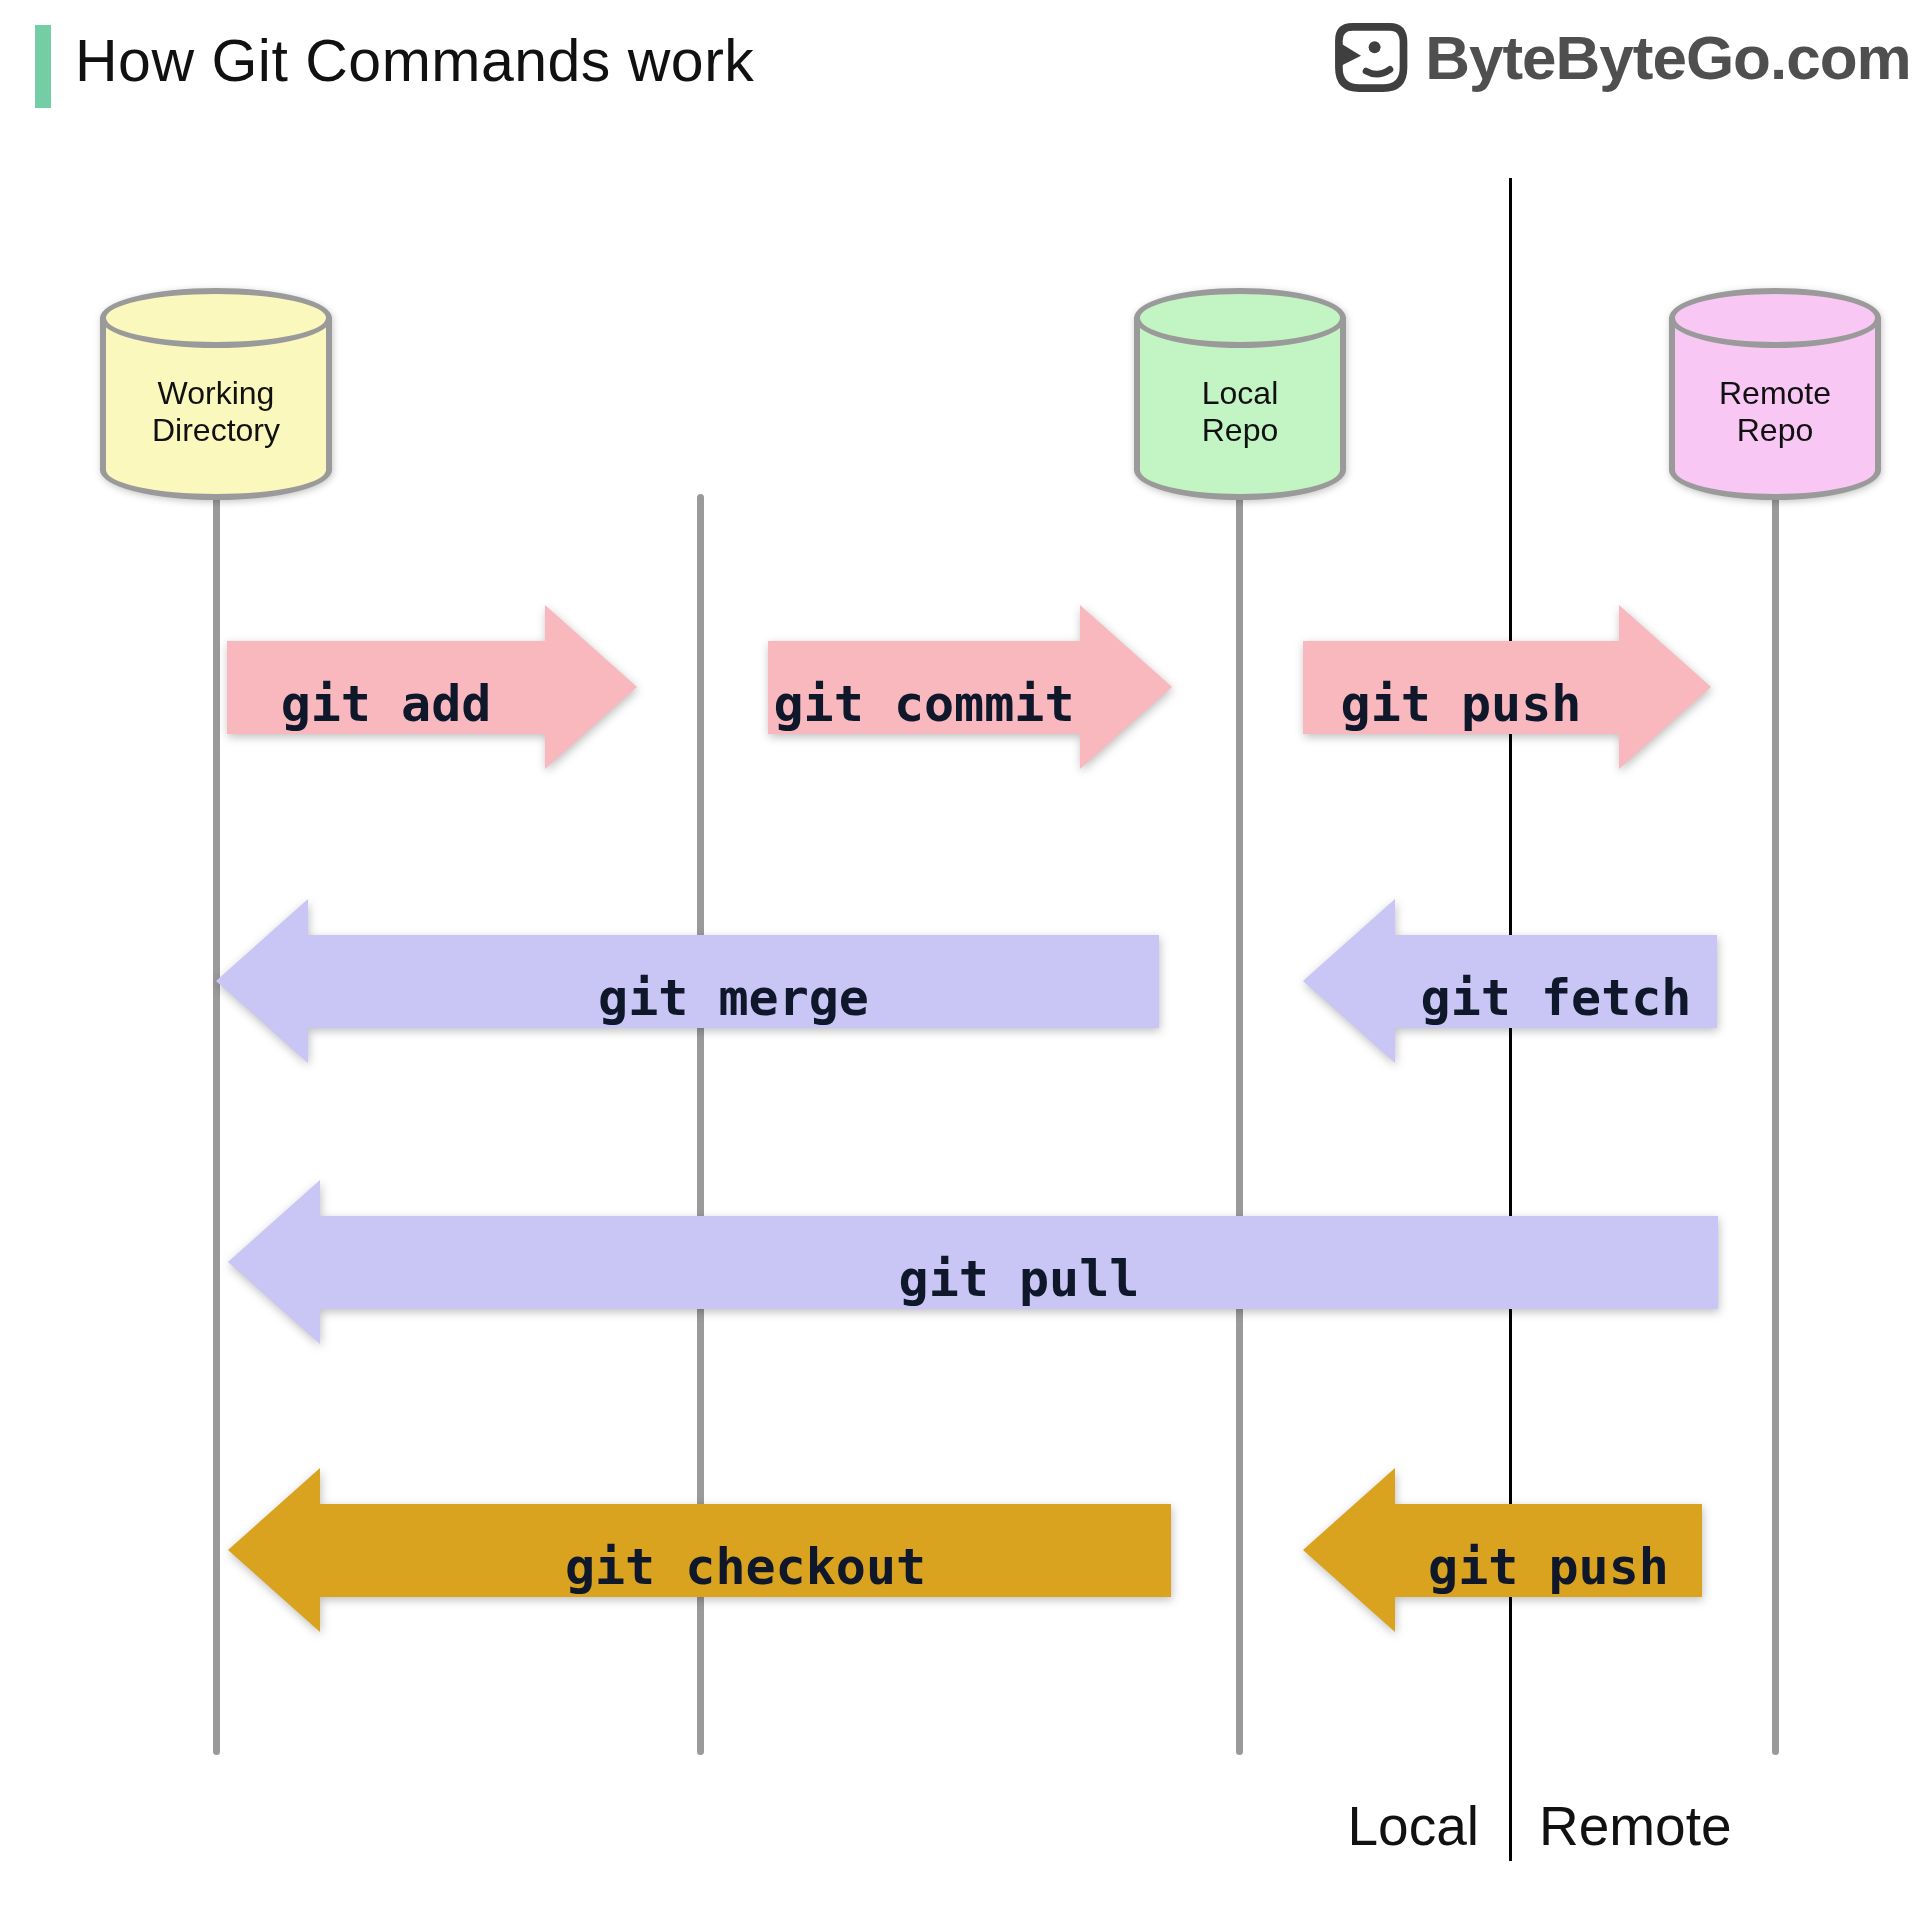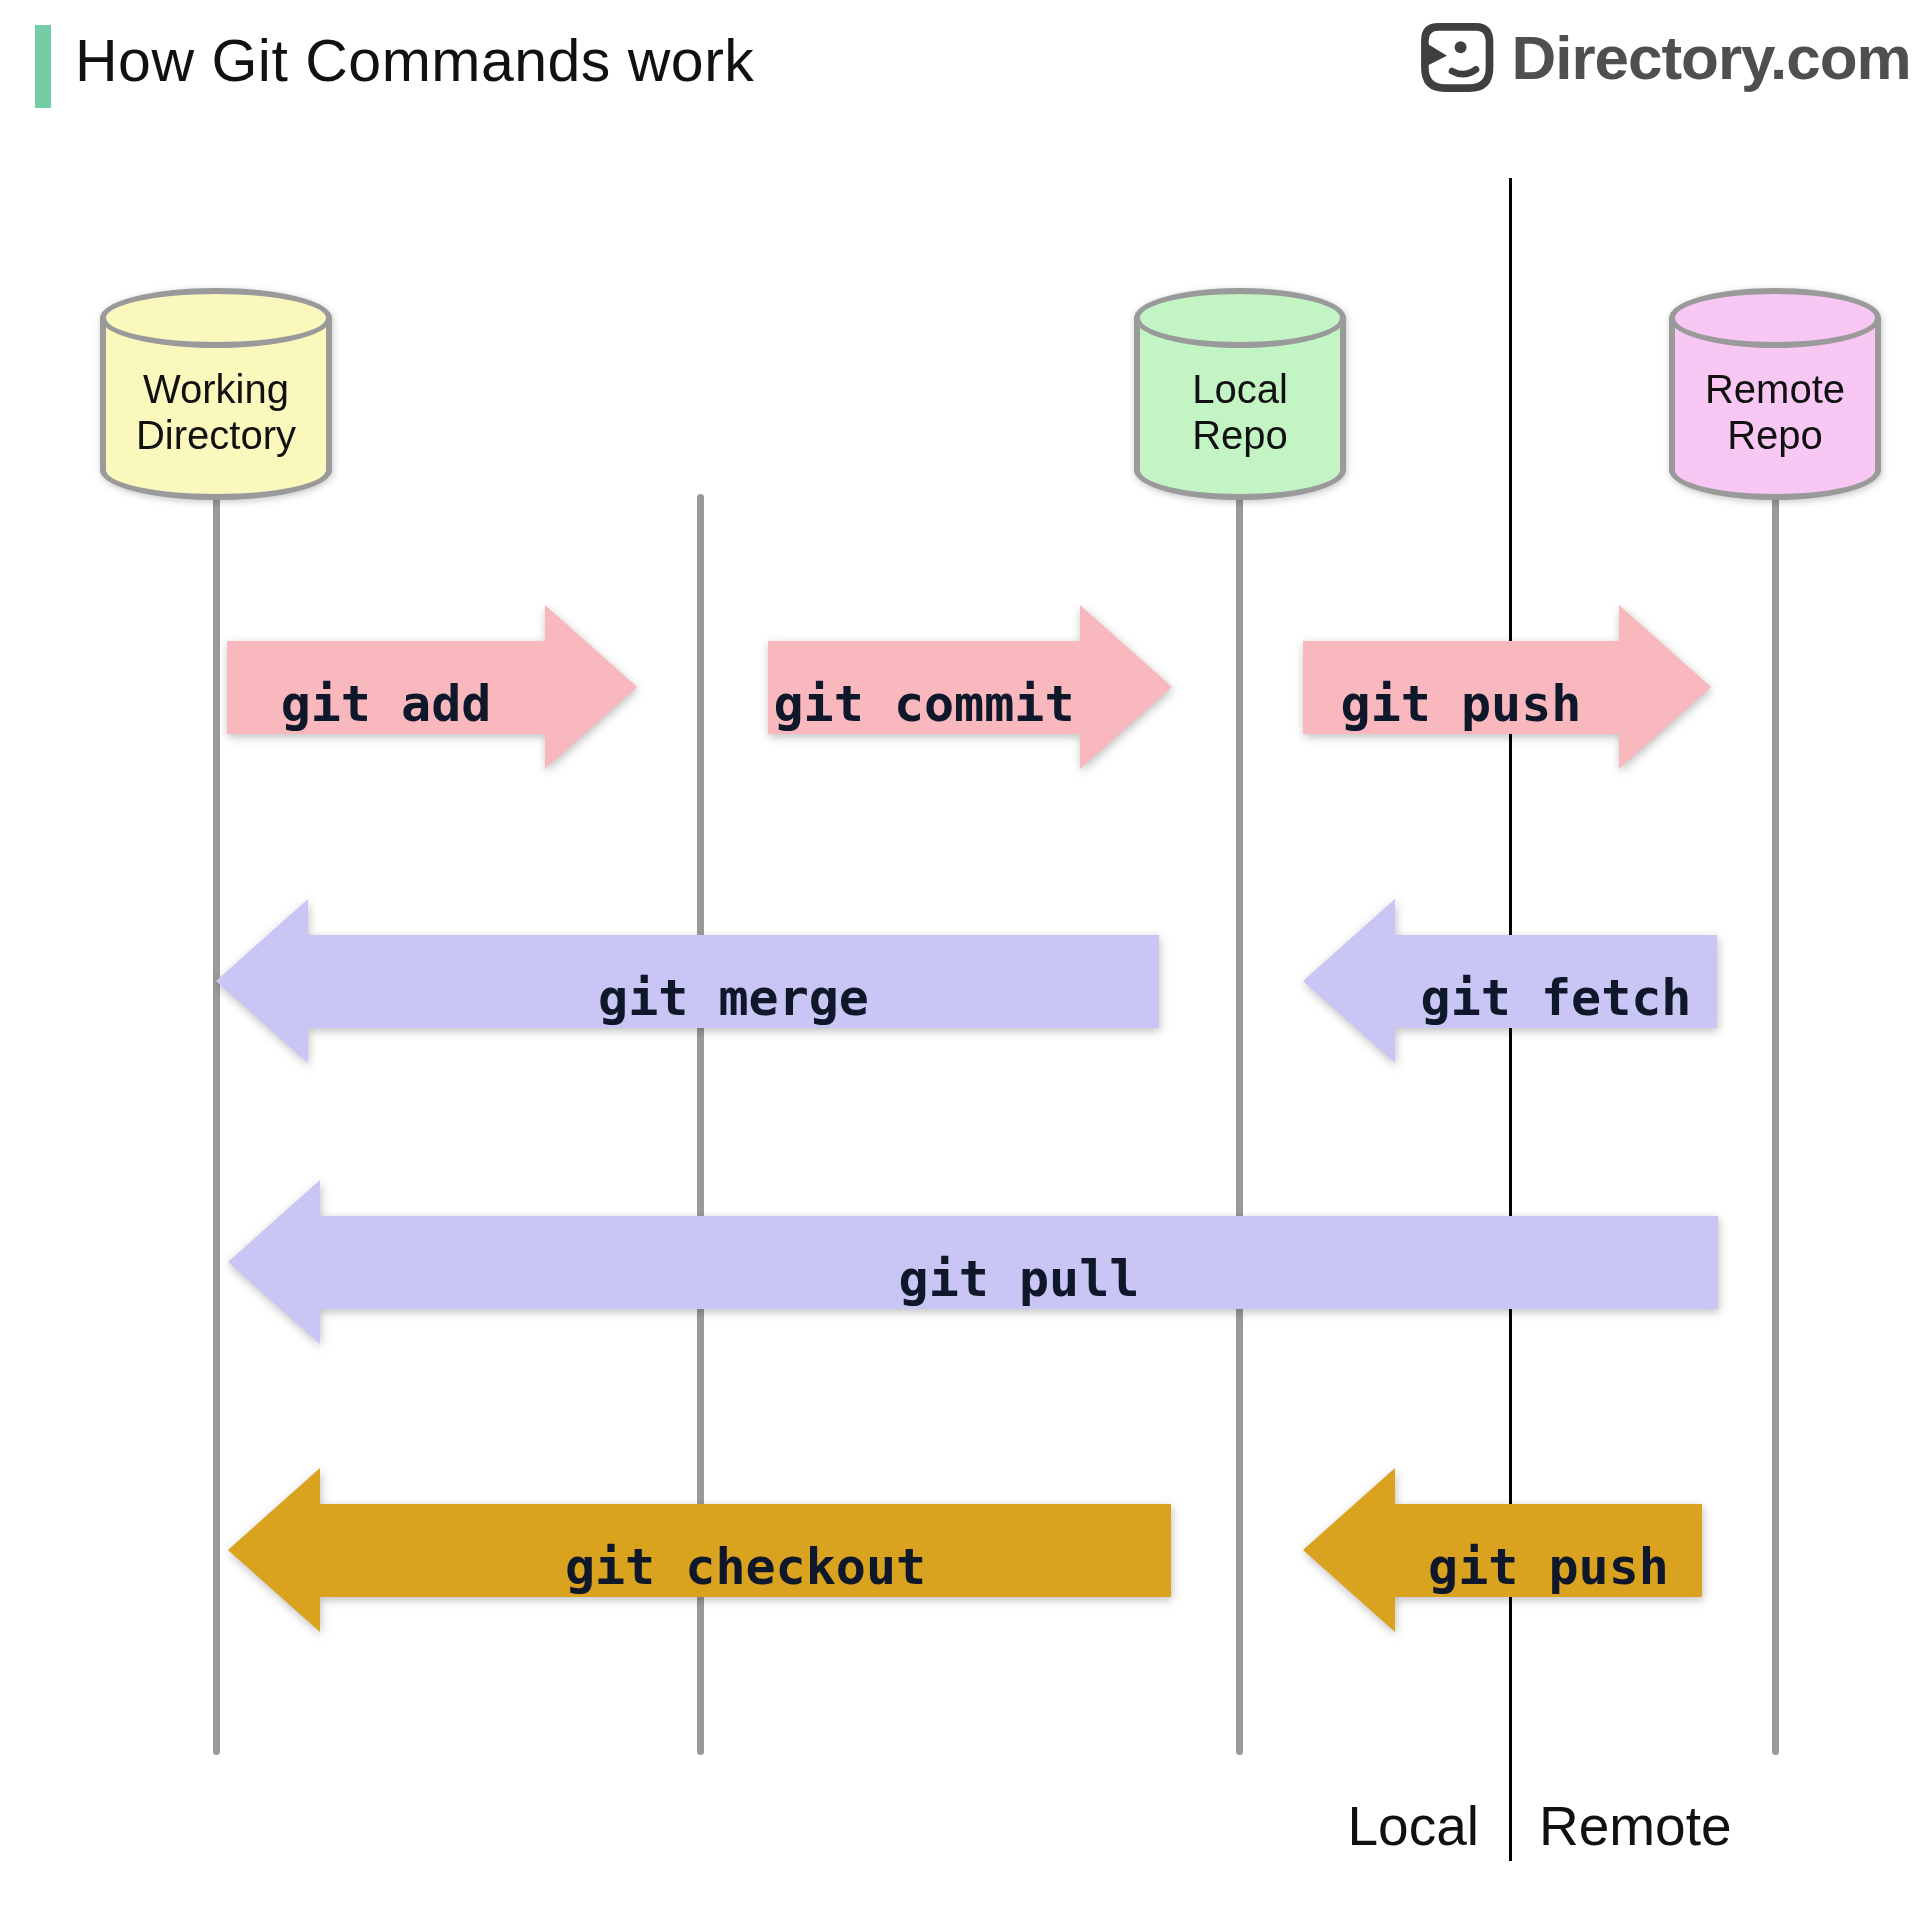--- a/index.html
+++ b/index.html
@@ -54,21 +54,21 @@
   .cyl-body{
     position:absolute; left:0; right:0; top:29px; bottom:29px;
     background:var(--fill,#eee);
     border-left:6.8px solid #9a9a9a; border-right:6.8px solid #9a9a9a;
     box-sizing:border-box;
   }
   .cyl-label{
     position:absolute; left:0; right:0; top:50px; bottom:13.5px;
     display:flex; align-items:center; justify-content:center;
     text-align:center; white-space:pre-line;
-    font-size:40px; line-height:1.16; color:#111;
+    font-size:32px; line-height:1.16; color:#111;
   }
 
   
   .arrow{
     position:absolute; height:164px; z-index:4;
     filter:drop-shadow(1.9px 3.9px 4.8px rgba(0,0,0,.25));
   }
   .abody{
     position:absolute; top:36px; height:93px;
     background:var(--ac,#ccc);
@@ -109,21 +109,21 @@
 
   <div class="logo">
     <span style="display:flex;">
       <svg width="85" height="85" viewBox="0 0 100 100" aria-hidden="true">
         <path d="M30 14 L74 14 Q90 14 90 32 L90 62 Q90 86 66 86 L38 86 Q14 86 14 62 L14 30 Q14 14 30 14 Z" fill="none" stroke="#3f3f3f" stroke-width="9" stroke-linejoin="round"></path>
         <path d="M14 32 L40 48 L16 60 Z" fill="#3f3f3f"></path>
         <circle cx="56" cy="38" r="7" fill="#3f3f3f"></circle>
         <path d="M46 66 Q60 74 74 64" fill="none" stroke="#3f3f3f" stroke-width="8" stroke-linecap="round"></path>
       </svg>
     </span>
-    <span class="logo-text">Directory.com</span>
+    <span class="logo-text">ByteByteGo.com</span>
   </div>
 
   <div class="divider-line"></div>
 
   <div class="lifeline" style="left:213px;"></div>
   <div class="lifeline" style="left:697px;"></div>
   <div class="lifeline" style="left:1236px;"></div>
   <div class="lifeline" style="left:1772px;"></div>
 
   <div class="cyl" style="left: 100px; top: 288px; width: 232px; height: 212px; --fill: #FBF8BE;">

